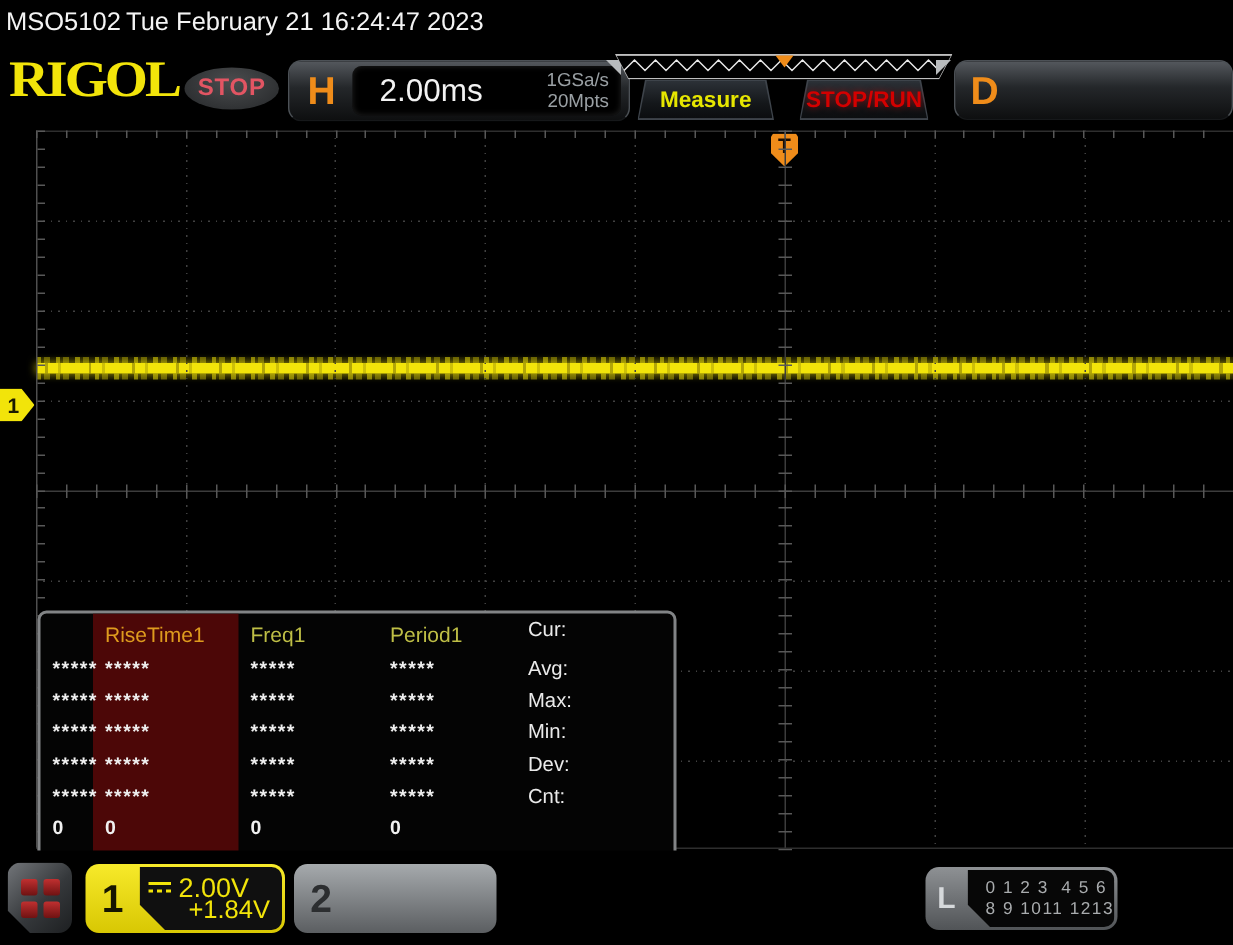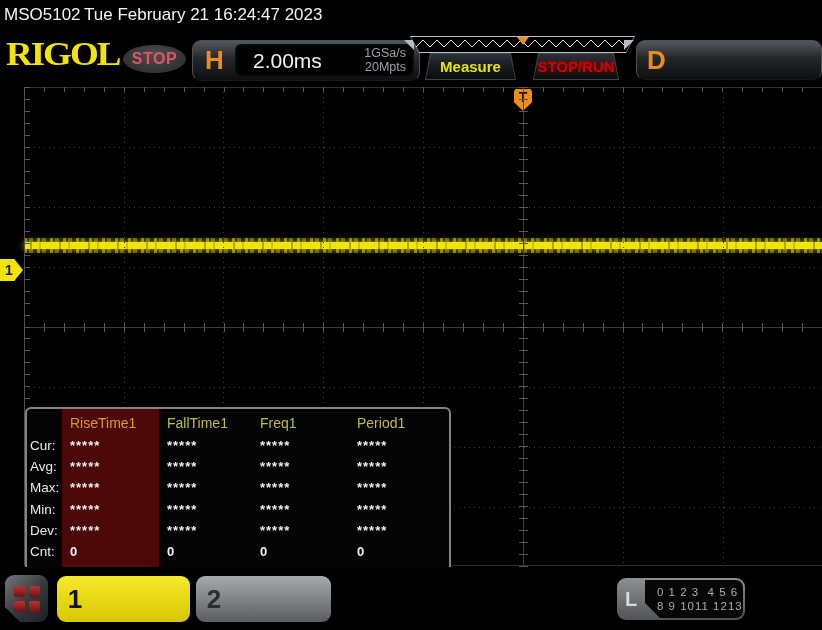--- a/index.html
+++ b/index.html
@@ -363,21 +363,20 @@
       <div style="position: absolute; left: 782px; top: 236px; width: 1px; height: 9px; background: rgb(88, 88, 88);"></div>
       <div style="position: absolute; left: 802px; top: 0px; width: 1px; height: 5px; background: rgb(88, 88, 88);"></div>
       <div style="position: absolute; left: 802px; top: 236px; width: 1px; height: 9px; background: rgb(88, 88, 88);"></div>
     </div>
 
   <div class="meas-table">
     <div class="sel-col"></div>
     <div class="meas-grid" id="meas-grid">
       <span class="ml"></span>
       <span class="mh sel">RiseTime1</span>
-      <span class="mh">FallTime1</span>
       <span class="mh">Freq1</span>
       <span class="mh">Period1</span>
     <span class="ml">Cur:</span>
         <span class="mv">*****</span>
         <span class="mv">*****</span>
         <span class="mv">*****</span>
         <span class="mv">*****</span>
         <span class="ml">Avg:</span>
         <span class="mv">*****</span>
         <span class="mv">*****</span>
@@ -411,20 +410,28 @@
       <div class="menu-grid">
         <i></i>
           <i></i>
           <i></i>
           <i></i>
       </div>
     </div>
 
     <div class="chan ch1">
       <div class="tabnum">1</div>
+      <div class="dark">
+        <div class="coupling">
+          <div class="solid"></div>
+            <div class="dash"></div>
+        </div>
+        <span class="line1">2.00V</span>
+        <span class="line2">+1.84V</span>
+      </div>
     </div>
 
     <div class="chan ch2">
       <div class="tabnum">2</div>
     </div>
 
     <div class="logic">
       <div class="tabl">L</div>
       <div class="dark">
         <span class="drow">0 1 2 3  4 5 6 7</span>

